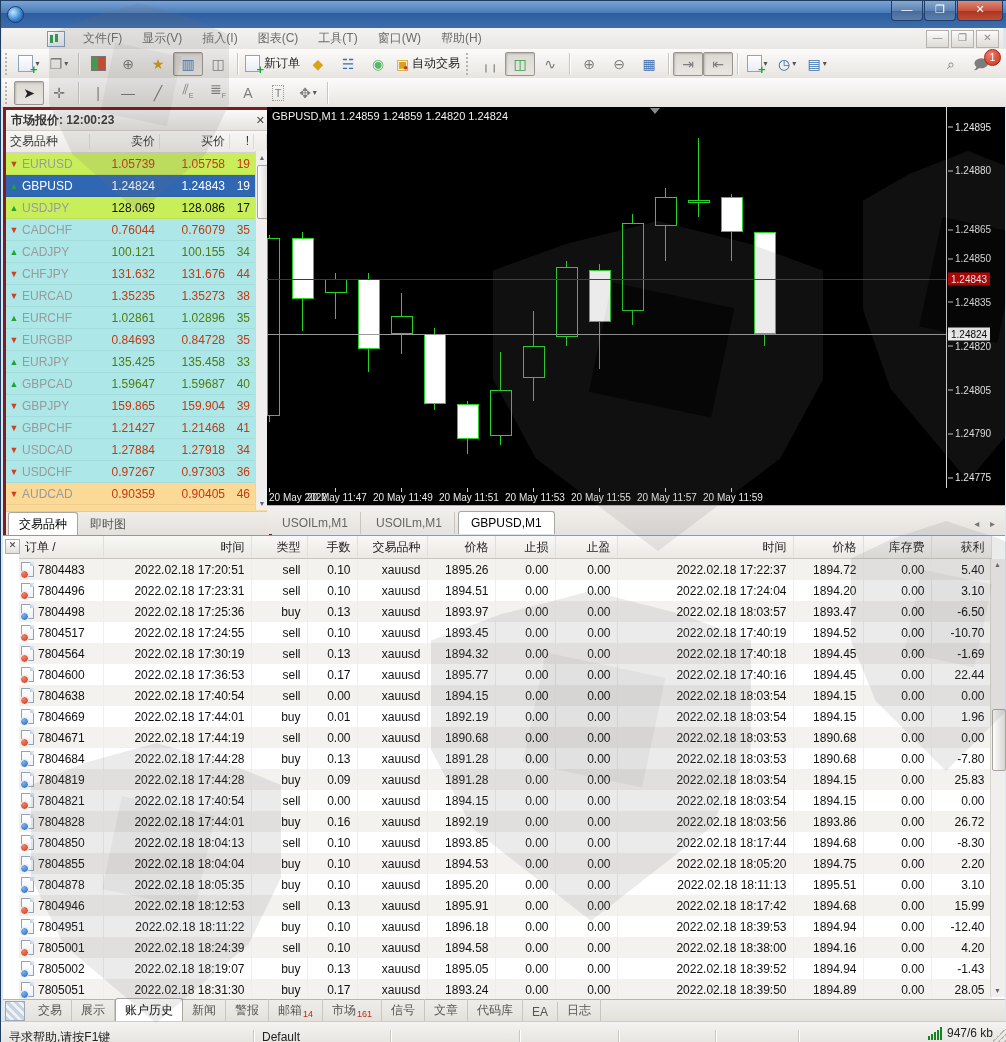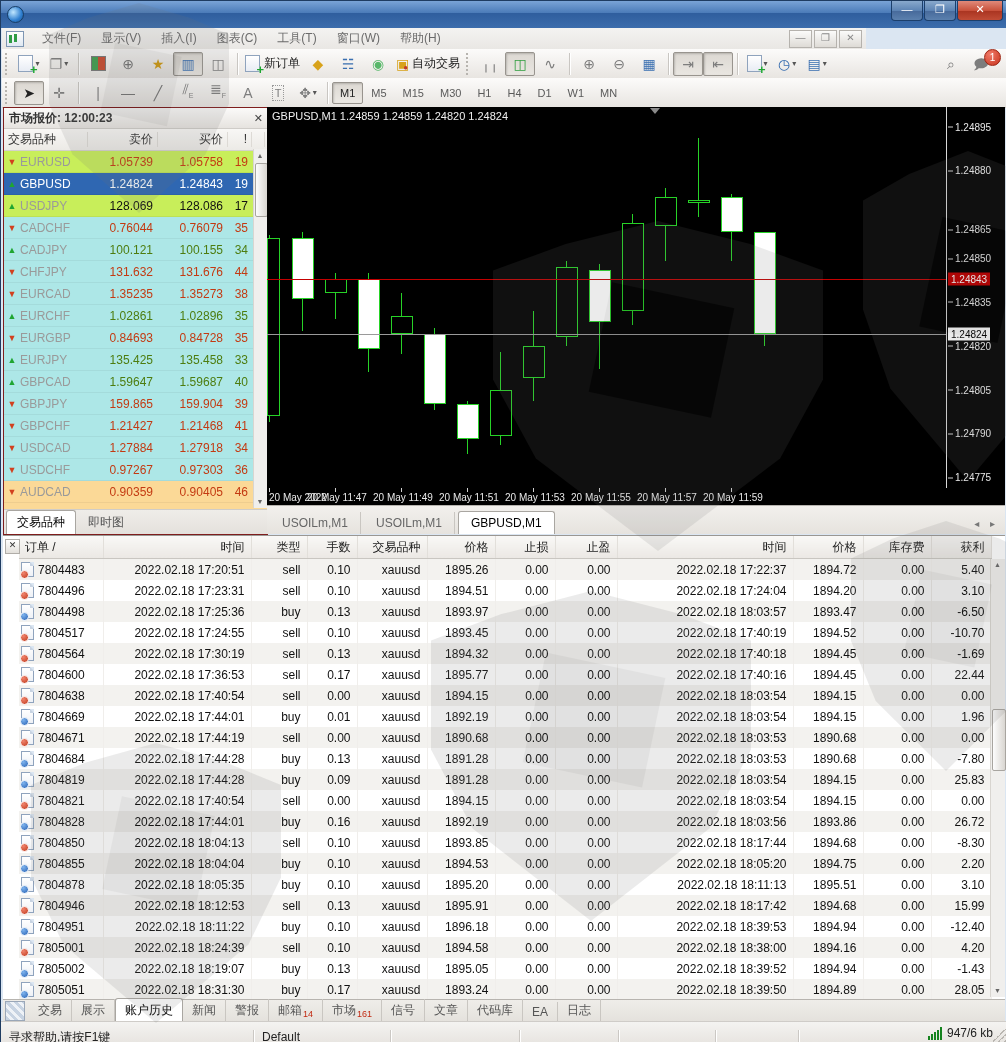--- a/index.html
+++ b/index.html
@@ -12,22 +12,22 @@
     display:flex;align-items:center;color:#fff;font-size:12px;}
   #app-icon{width:15px;height:15px;margin:0 6px 0 6px;border-radius:50%;
     background:radial-gradient(circle at 35% 35%,#bfe6ff,#2f7fd0 60%,#1b4f8c);border:1px solid #163d66;}
   .win-btns{position:absolute;right:4px;top:0;display:flex;}
   .win-btn{width:30px;height:19px;margin-left:1px;border:1px solid #1c3f6b;border-top:none;
     border-radius:0 0 4px 4px;background:linear-gradient(#89a9cd,#5d84b4 50%,#46699a 51%,#5b80ae);
     color:#fff;font-size:11px;line-height:17px;text-align:center;}
   .win-btn.close{background:linear-gradient(#e08a7a,#c9523c 50%,#a93420 51%,#c04c36);width:44px;}
 
   
-  #menubar{position:absolute;left:1px;top:27px;width:864px;height:21px;background:linear-gradient(#f4f3f1,#e9e7e4);
-    border-bottom:1px solid #cfccc8;display:flex;align-items:center;font-size:12px;color:#6b6b6b;}
+  #menubar{position:absolute;left:1px;top:27px;width:960px;height:21px;background:linear-gradient(#f4f3f1,#e9e7e4);
+    border-bottom:1px solid #cfccc8;display:flex;align-items:center;font-size:12px;color:#6b6b6b;padding-left:41px;}
   #menu-chart-icon{width:16px;height:14px;margin:0 8px 0 4px;border:1px solid #7d96b3;background:
     linear-gradient(#fdfdfd,#dfe8f2);position:relative;}
   #menu-chart-icon::after{content:"";position:absolute;left:2px;top:3px;width:3px;height:8px;background:#2e9b44;box-shadow:5px -1px 0 #2e9b44;}
   .menu-item{padding:2px 10px;white-space:nowrap;}
   .mdi-btns{position:absolute;right:4px;top:2px;display:flex;}
   .mdi-btn{width:21px;height:16px;margin-left:2px;border:1px solid #b5b2ad;background:linear-gradient(#fbfbfa,#dedbd6);
     color:#8a8a8a;font-size:10px;line-height:14px;text-align:center;}
 
   
   .toolbar{position:absolute;left:1px;width:1004px;height:29px;background:linear-gradient(#fcfbfa,#e8e5e1);
@@ -45,21 +45,21 @@
   .g-green{color:#2f9e3f;} .g-blue{color:#3a6fb0;} .g-gold{color:#d8a21a;} .g-red{color:#c23b2a;} .g-gray{color:#7d7d7d;}
   .mini-doc{width:13px;height:15px;background:linear-gradient(#ffffff,#e8ecf4);border:1px solid #8fa3bd;position:relative;}
   .mini-plus{position:absolute;right:-5px;bottom:-4px;color:#1fa531;font-weight:bold;font-size:13px;line-height:11px;text-shadow:0 0 1px #fff;}
   .tf-btn{height:20px;padding:0 7px;display:flex;align-items:center;border:1px solid transparent;border-radius:2px;
     color:#5a5a5a;font-size:11px;}
   .tf-btn.pressed{background:linear-gradient(#dcd8d2,#ece9e4);border:1px solid #98948e;box-shadow:inset 1px 1px 2px rgba(0,0,0,.18);color:#222;}
   .badge{position:absolute;top:-4px;right:-6px;background:radial-gradient(circle at 35% 30%,#f07b6a,#c8331c);
     color:#fff;border-radius:50%;width:15px;height:15px;font-size:10px;line-height:15px;text-align:center;border:1px solid #9c2413;}
 
   
-  #market-watch{position:absolute;left:2px;top:106px;width:263px;height:426px;background:#fff;border:1px solid #7f1d1d;}
+  #market-watch{position:absolute;left:2px;top:106px;width:263px;height:426px;background:#fff;border:3px solid #7f1d1d;}
   .panel-caption{height:20px;background:linear-gradient(#fbfaf9,#e6e3df);border-bottom:1px solid #cfccc8;
     display:flex;align-items:center;font-size:12px;font-weight:bold;color:#333;padding-left:5px;}
   .panel-caption .cap-close{margin-left:auto;margin-right:4px;font-weight:normal;color:#444;font-size:11px;}
   .mw-colhead{display:grid;grid-template-columns:84px 70px 70px 24px 13px;height:21px;
     background:linear-gradient(#f8f7f5,#eceae6);border-bottom:1px solid #d4d1cc;font-size:12px;color:#333;align-items:center;}
   .mw-colhead span{padding:0 4px;border-right:1px solid #dddad5;height:15px;line-height:15px;}
   .mw-colhead .num{text-align:right;}
   #market-watch-rows{position:relative;height:359px;overflow:hidden;font-size:12px;}
   .mw-row{display:grid;grid-template-columns:84px 70px 70px 25px;height:21px;align-items:center;border-bottom:1px solid rgba(0,0,0,.05);}
   .mw-row .sym{padding-left:3px;display:flex;align-items:center;gap:3px;color:#9a9a9a;white-space:nowrap;}
@@ -306,31 +306,20 @@
         <span class="glyph g-gray">A</span>
       </div>
     <div class="tbtn">
         <span class="glyph g-gray" style="border:1px dotted #999;padding:0 2px;font-size:11px;">T</span>
       </div>
     <div class="tbtn">
         <span class="glyph g-gray">✥</span>
         <span class="drop">▾</span>
       </div>
     <div class="tb-sep"></div>
-    <div id="timeframes" style="display:flex;align-items:center;">
-        <div class="tf-btn pressed">M1</div>
-        <div class="tf-btn">M5</div>
-        <div class="tf-btn">M15</div>
-        <div class="tf-btn">M30</div>
-        <div class="tf-btn">H1</div>
-        <div class="tf-btn">H4</div>
-        <div class="tf-btn">D1</div>
-        <div class="tf-btn">W1</div>
-        <div class="tf-btn">MN</div>
-      </div>
   </div>
 
   <div id="market-watch">
     <div class="panel-caption">
       <span>市场报价: 12:00:23</span>
       <span class="cap-close">✕</span>
     </div>
     <div class="mw-colhead">
       <span>交易品种</span>
       <span class="num">卖价</span>

